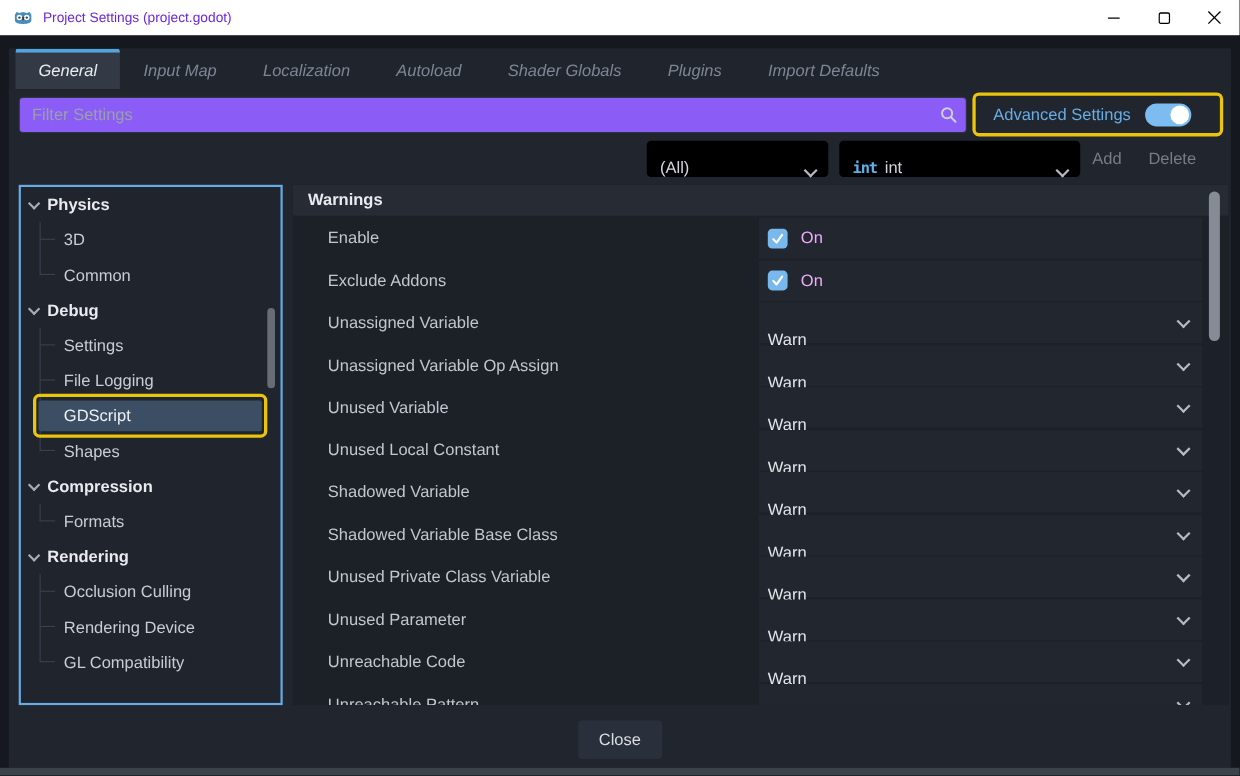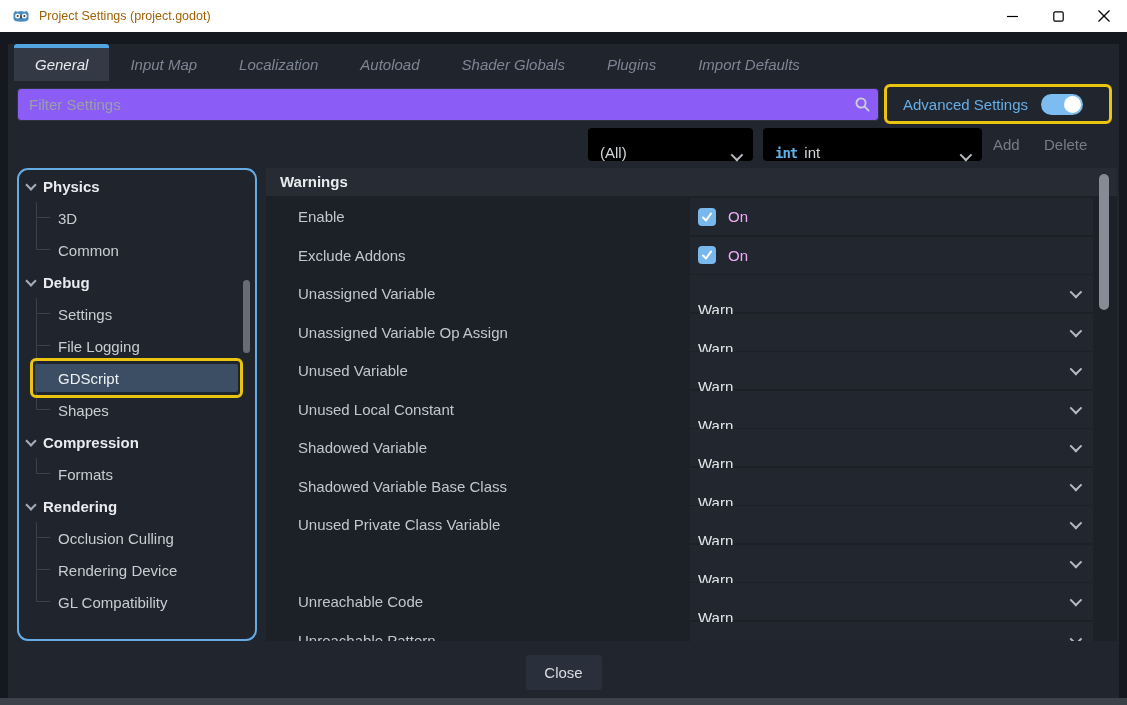--- a/index.html
+++ b/index.html
@@ -3,21 +3,21 @@
 <meta charset="utf-8">
 <style>
   * { margin:0; padding:0; box-sizing:border-box; }
   html,body { width:1127px; height:705px; }
   body { font-family:"Liberation Sans","DejaVu Sans",sans-serif; background:#15181e; overflow:hidden; }
   .window { position:relative; width:1127px; height:705px; background:#15181e; }
 
   
   .titlebar { position:absolute; left:0; top:0; width:100%; height:32px; background:#ffffff; display:flex; align-items:center; }
   .titlebar .app-icon { width:20px; height:20px; margin-left:11px; }
-  .titlebar .title { margin-left:8px; font-size:12.5px; color:#a16207; }
+  .titlebar .title { margin-left:8px; font-size:12.5px; color:#6d28d9; }
   .win-btns { position:absolute; right:0; top:0; height:32px; display:flex; }
   .win-btn { width:46px; height:32px; display:flex; align-items:center; justify-content:center; cursor:pointer; }
 
   
   .dialog { position:absolute; left:8px; right:8px; top:44px; bottom:7px; background:#21252e; overflow:hidden; }
   .bottom-strip { position:absolute; left:0; right:0; bottom:0; height:7px; background:#3c424a; }
 
   
   .tab-bar { position:absolute; left:0; top:0; right:0; height:37px; display:flex; align-items:flex-end; padding-left:6px; background:#20242c;font-style:italic; }
   .tab { height:37px; display:flex; align-items:center; padding:0 21px; font-size:15px; color:#7d8694; cursor:pointer; border-top:4px solid transparent; }
@@ -43,21 +43,21 @@
   .chev { width:9px; height:9px; border-right:2px solid #b6bbc2; border-bottom:2px solid #b6bbc2; transform:rotate(45deg) translateY(-2px); display:inline-block; }
   .type-icon { font-family:"DejaVu Sans Mono",monospace; font-weight:bold; color:#61b1e8; font-size:14px; margin-right:7px; letter-spacing:-1px; }
   .txt-btn { position:absolute; top:0; height:33px; display:flex; align-items:center; color:#767d87; cursor:pointer; }
   .btn-add { left:985px; }
   .btn-delete { left:1036px; }
 
   
   .content { position:absolute; left:0; right:0; top:124px; height:473px; }
 
   
-  .tree-panel { position:absolute; left:9px; top:0; width:240px; height:473px; background:#20242d; border:2px solid #66abe4; border-radius:11px; overflow:hidden; }
+  .tree-panel { position:absolute; left:9px; top:0; width:240px; height:473px; background:#20242d; border:2px solid #66abe4; border-radius:0; overflow:hidden; }
   .tree-row { position:relative; height:32px; display:flex; align-items:center; font-size:15px; cursor:pointer; }
   .tree-cat { color:#e9ebee; font-weight:bold; }
   .cat-chev { position:absolute; left:8px; width:8px; height:8px; border-right:2px solid #a6adb6; border-bottom:2px solid #a6adb6; transform:rotate(45deg); top:11px; }
   .tree-cat .lbl { margin-left:24px; }
   .tree-child { color:#c9cdd3; }
   .tree-child .lbl { margin-left:39px; position:relative; z-index:2; }
   .conn-v { position:absolute; left:17px; top:0; bottom:50%; width:14px; border-left:1px solid #3a414c; border-bottom:1px solid #3a414c; }
   .conn-c { position:absolute; left:17px; top:50%; bottom:0; width:1px; border-left:1px solid #3a414c; }
   .tree-child.selected .sel-bg { position:absolute; left:16px; right:17px; top:2px; bottom:2px; background:#3b4e63; border-radius:2px; z-index:1; }
   .tree-child.selected .lbl { color:#eef1f4; }
@@ -308,20 +308,21 @@
     </div>
   </div>
             <div class="insp-row">
     <span class="insp-label">Unused Private Class Variable</span>
     <div class="val-cell">
       <span class="val-text">Warn</span>
       <span class="chev"></span>
     </div>
   </div>
             <div class="insp-row">
+    <span class="insp-label">Unused Parameter</span>
     <div class="val-cell">
       <span class="val-text">Warn</span>
       <span class="chev"></span>
     </div>
   </div>
             <div class="insp-row">
     <span class="insp-label">Unreachable Code</span>
     <div class="val-cell">
       <span class="val-text">Warn</span>
       <span class="chev"></span>

